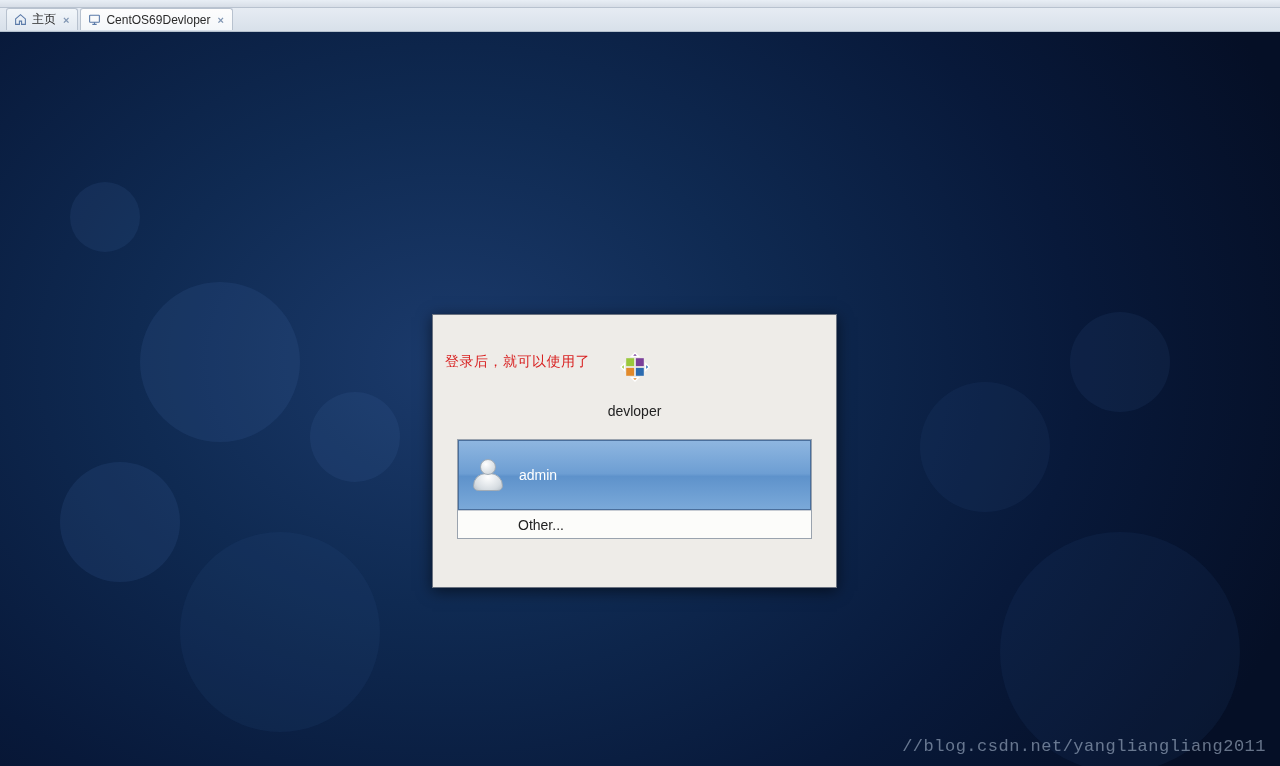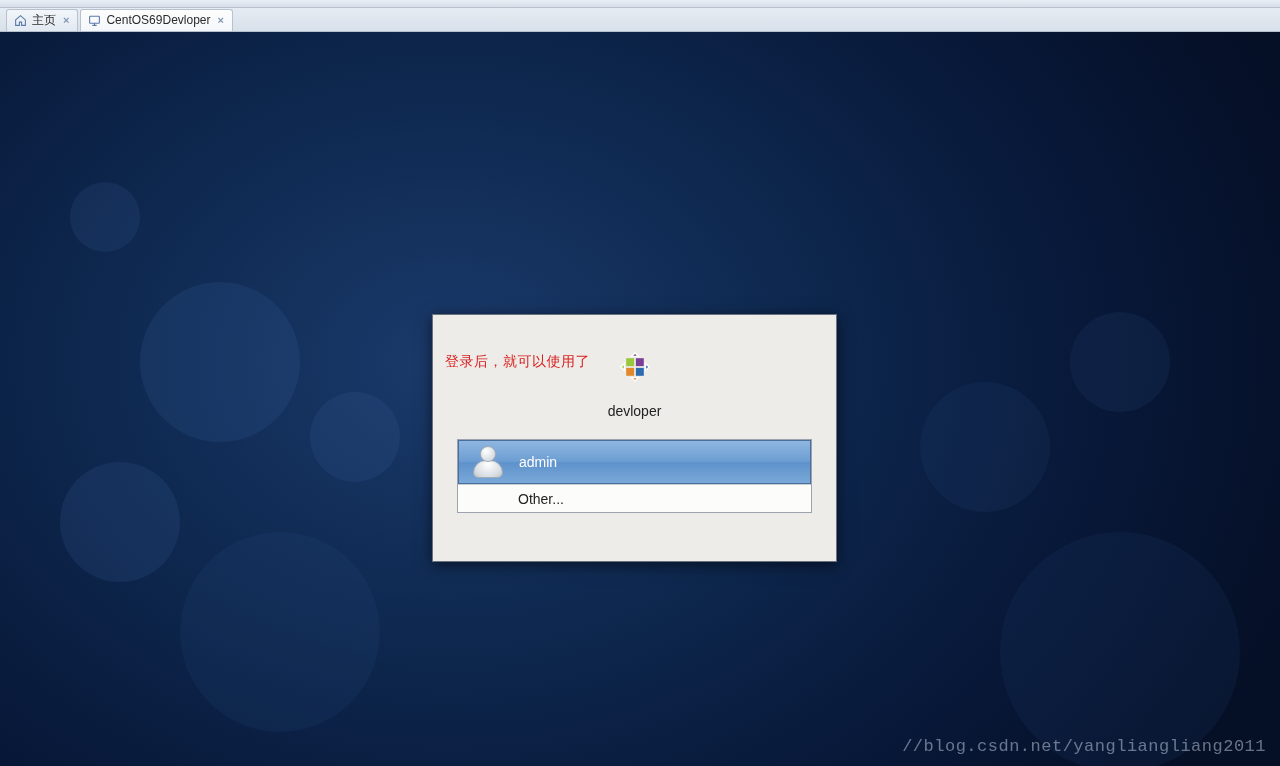--- a/index.html
+++ b/index.html
@@ -20,21 +20,21 @@
     .topbar {
       height: 8px;
       background: linear-gradient(#e8eef5, #d7dee7);
       border-bottom: 1px solid #b8c2cf;
     }
     .tabbar {
       height: 24px;
       background: linear-gradient(#e6ecf3, #d8e0ea);
       border-bottom: 1px solid #b4c0cd;
       display: flex;
-      align-items: center;
+      align-items: flex-start;
       padding-left: 6px;
       gap: 2px;
     }
     .tab {
       height: 22px;
       background: linear-gradient(#fdfdfd, #f4f7fa);
       border: 1px solid #b8c2cf;
       border-bottom: none;
       border-radius: 3px 3px 0 0;
       display: flex;
@@ -105,21 +105,21 @@
       margin-bottom: 20px;
     }
     .hostname {
       font-size: 14px;
       color: #222;
     }
     .userlist {
       border: 1px solid #9aa3ae;
     }
     .user-row {
-      height: 44px;
+      height: 70px;
       display: flex;
       align-items: center;
       padding: 0 12px;
       gap: 14px;
       font-size: 14px;
       cursor: pointer;
     }
     .user-row.selected {
       background: linear-gradient(#8eb6e0, #6d9ed3 48%, #5e92cb 52%, #7aa9d9);
       color: #fff;

